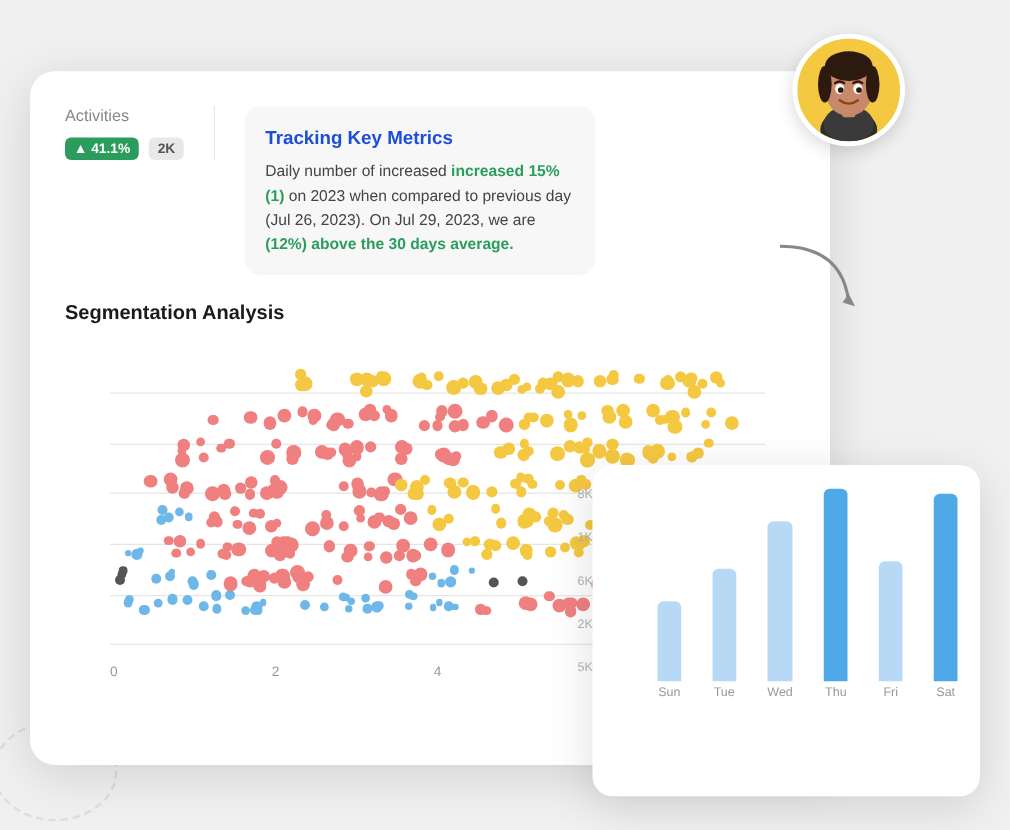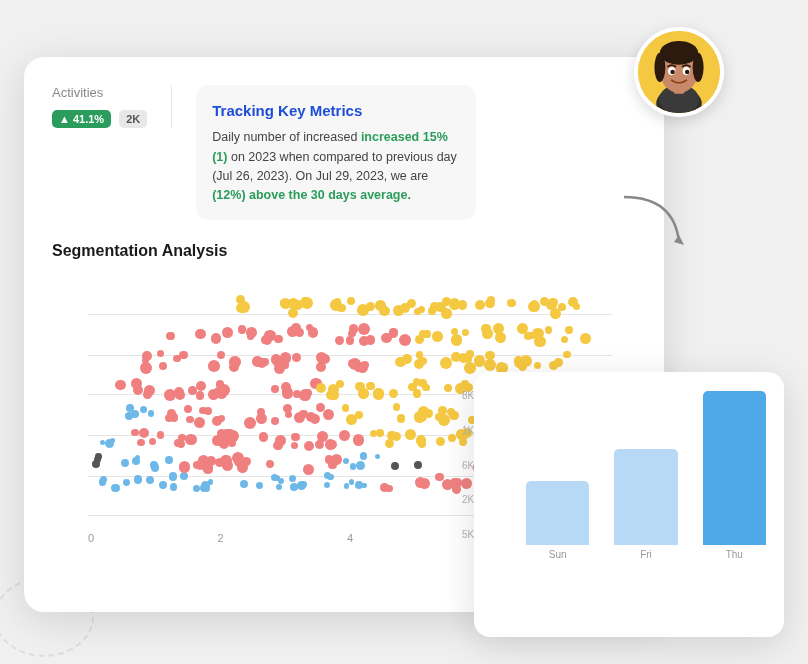--- a/index.html
+++ b/index.html
@@ -730,23 +730,35 @@
           <span>6K</span>
           <span>2K</span>
           <span>5K</span>
         </div>
       <div class="bar-chart" id="bar-chart">
           <div class="bar-col">
             <div class="bar" style="height: 64px;"></div>
             <span class="bar-label">Sun</span>
           </div>
           <div class="bar-col">
-            <div class="bar" style="height: 96px;"></div>
-            <span class="bar-label">Fri</span>
+            <div class="bar" style="height: 90px;"></div>
+            <span class="bar-label">Tue</span>
+          </div>
+          <div class="bar-col">
+            <div class="bar" style="height: 128px;"></div>
+            <span class="bar-label">Wed</span>
           </div>
           <div class="bar-col">
             <div class="bar accent" style="height: 154px;"></div>
             <span class="bar-label">Thu</span>
           </div>
+          <div class="bar-col">
+            <div class="bar" style="height: 96px;"></div>
+            <span class="bar-label">Fri</span>
+          </div>
+          <div class="bar-col">
+            <div class="bar accent" style="height: 150px;"></div>
+            <span class="bar-label">Sat</span>
+          </div>
         </div>
     </div>
   </div>
 </div>
 
 </body></html>

